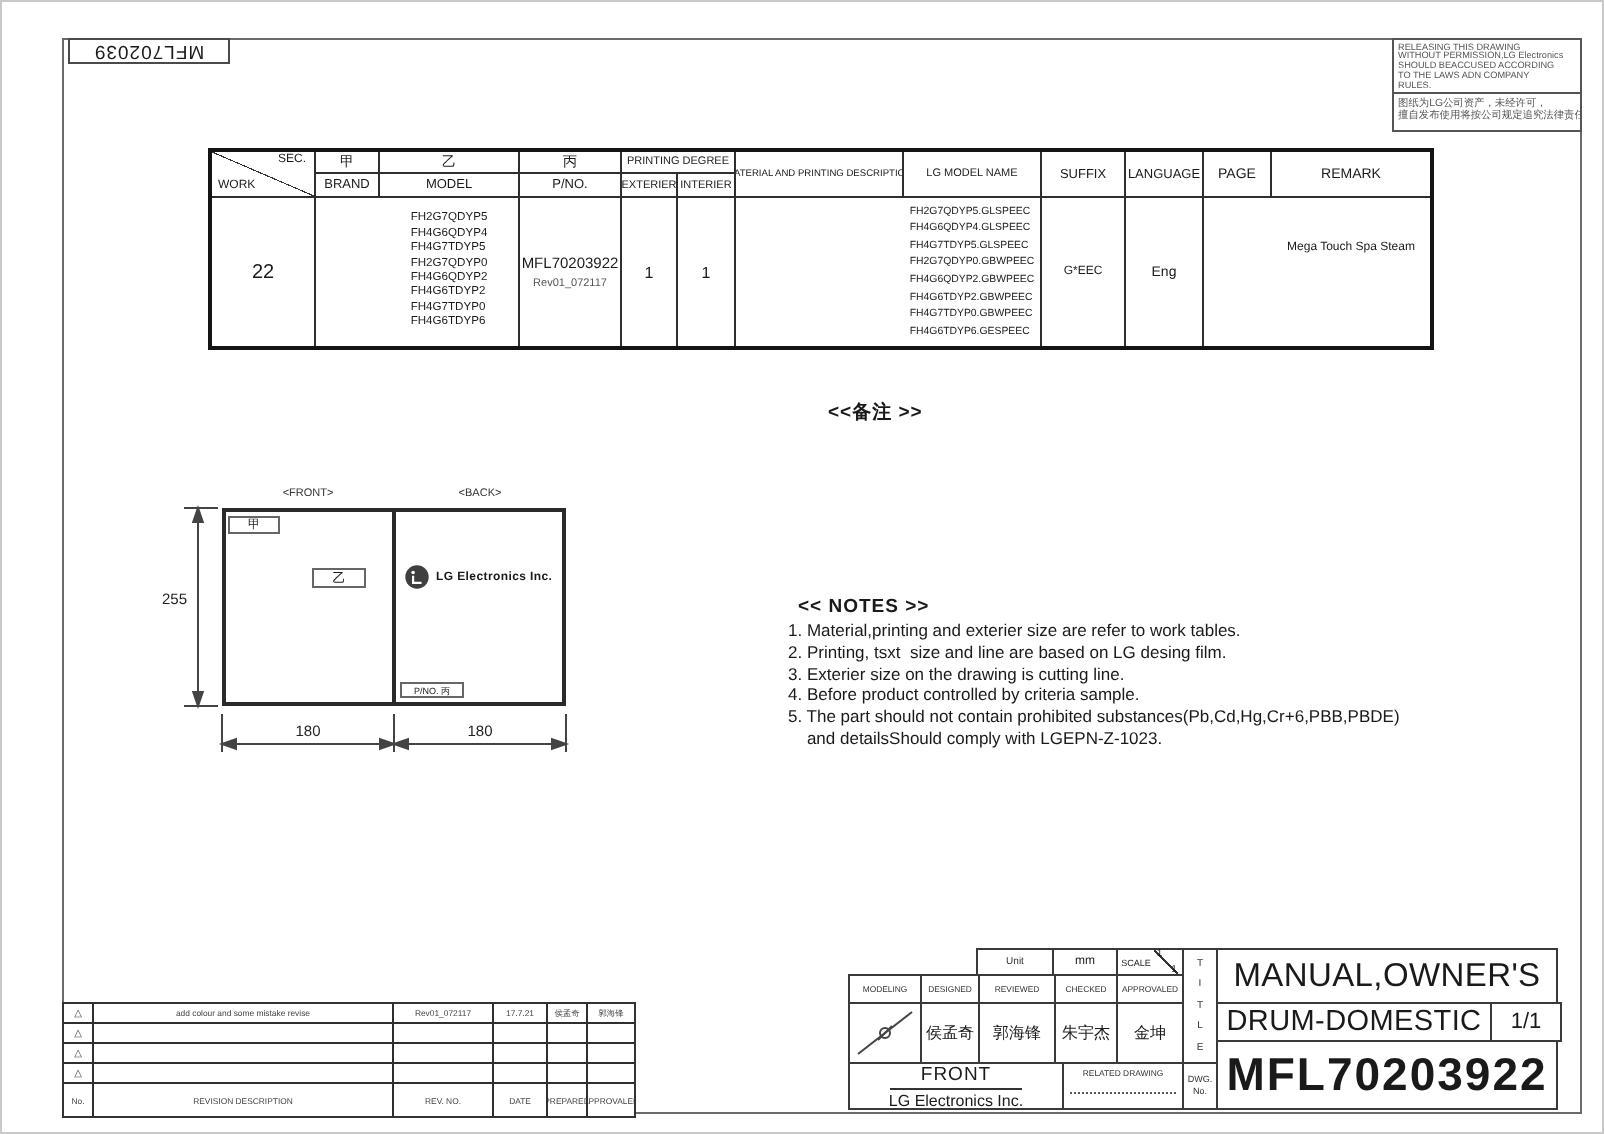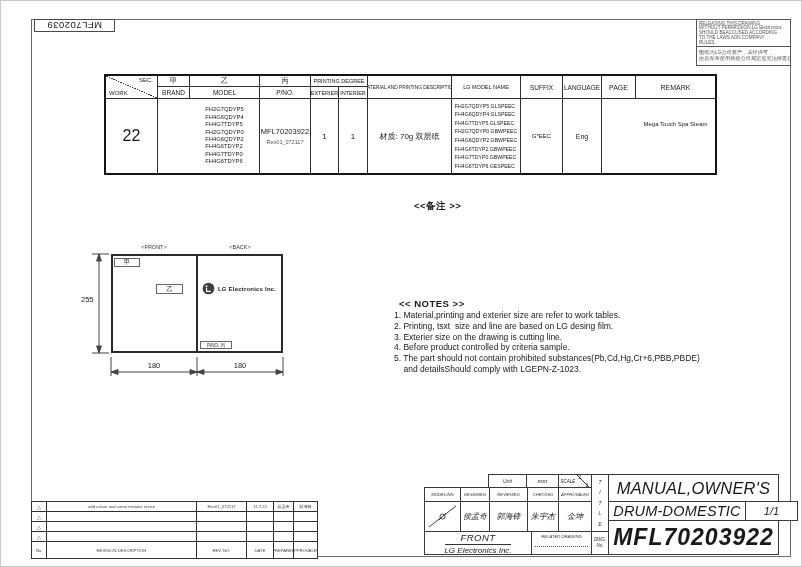--- a/index.html
+++ b/index.html
@@ -54,21 +54,21 @@
   #notes-en-lines { font-size:8.5px; line-height:10.8px; }
 
   
   #rev { position:absolute; left:30px; top:500px; display:grid;
          grid-template-columns:15px 150px 50px 27px 20px 23px;
          grid-template-rows:10px 10px 10px 10px 16px; border:1px solid #333; background:#fff; }
   .rc { display:flex; align-items:center; justify-content:center; font-size:4.2px; color:#444; overflow:hidden; }
   .rtr { font-size:5px; }
 
   
-  .tb { background:#fff;font-style:italic; }
+  .tb { background:#fff; }
   .tb-lab { font-size:4.2px; color:#333; }
   .tb-name { font-size:8px; }
   #tb-title1 { font-size:16.5px; letter-spacing:.2px; }
   #tb-title2 { font-size:14.5px; letter-spacing:.2px; }
   #tb-sheet { font-size:11px; }
   #tb-dwgno { font-size:23px; font-weight:bold; letter-spacing:1px; }
   #tb-vert { font-size:5px; line-height:10.5px; text-align:center; white-space:pre; color:#333; }
   #tb-dwglab { font-size:4.5px; line-height:6px; text-align:center; white-space:pre; color:#333; }
   .fraction { position:relative; width:12px; height:12px; margin-left:2px;
               background:linear-gradient(to top right,transparent 47%,#333 47%,#333 53%,transparent 53%); }
@@ -114,36 +114,35 @@
     <div class="sc br bb h6" style="grid-column:10;grid-row:1/3">LANGUAGE</div>
     <div class="sc br bb h7" style="grid-column:11;grid-row:1/3">PAGE</div>
     <div class="sc bb h7" style="grid-column:12;grid-row:1/3">REMARK</div>
 
     <div class="sc br bb h6" style="grid-column:2;grid-row:2">BRAND</div>
     <div class="sc br bb h6" style="grid-column:3;grid-row:2">MODEL</div>
     <div class="sc br bb h6" style="grid-column:4;grid-row:2">P/NO.</div>
     <div class="sc br bb h5" style="grid-column:5;grid-row:2">EXTERIER</div>
     <div class="sc br bb h5" style="grid-column:6;grid-row:2">INTERIER</div>
 
-    <div class="sc br" style="grid-column:1;grid-row:3;font-size:16px">22</div>
+    <div class="sc br" style="grid-column:1;grid-row:3;font-size:10px">22</div>
     <div class="sc br models" style="grid-column:3;grid-row:3">FH2G7QDYP5
 FH4G6QDYP4
 FH4G7TDYP5
 FH2G7QDYP0
 FH4G6QDYP2
 FH4G6TDYP2
 FH4G7TDYP0
 FH4G6TDYP6</div>
     <div class="sc br" style="grid-column:4;grid-row:3;flex-direction:column">
       <span class="pno1">MFL70203922</span>
       <span class="pno2">Rev01_072117</span>
     </div>
     <div class="sc br" style="grid-column:5;grid-row:3;font-size:8px">1</div>
     <div class="sc br" style="grid-column:6;grid-row:3;font-size:8px">1</div>
-    <div class="sc br" style="grid-column:7;grid-row:3;font-size:8px">材质: 70g 双层纸</div>
     <div class="sc br lgnames" style="grid-column:8;grid-row:3">FH2G7QDYP5.GLSPEEC
 FH4G6QDYP4.GLSPEEC
 FH4G7TDYP5.GLSPEEC
 FH2G7QDYP0.GBWPEEC
 FH4G6QDYP2.GBWPEEC
 FH4G6TDYP2.GBWPEEC
 FH4G7TDYP0.GBWPEEC
 FH4G6TDYP6.GESPEEC</div>
     <div class="sc br" style="grid-column:9;grid-row:3;font-size:6px">G*EEC</div>
     <div class="sc br" style="grid-column:10;grid-row:3;font-size:7px">Eng</div>
@@ -279,16 +278,16 @@
     <div class="tb-lab" style="text-align:center;padding-top:2px">RELATED DRAWING</div>
     <div id="related-dots"></div>
   </div>
   <div class="abs cell bordered tb" style="left:590px;top:530px;width:18px;height:24px">
     <span id="tb-dwglab">DWG.
 No.</span>
   </div>
 
   <div class="abs cell bordered tb" id="tb-title1" style="left:607px;top:473px;width:171px;height:28px">MANUAL,OWNER'S</div>
   <div class="abs cell bordered tb" id="tb-title2" style="left:607px;top:500px;width:138px;height:20px">DRUM-DOMESTIC</div>
-  <div class="abs cell bordered tb" id="tb-sheet" style="left:744px;top:500px;width:53px;height:20px">1/1</div>
+  <div class="abs cell bordered tb" id="tb-sheet" style="left:744px;top:500px;width:36px;height:20px">1/1</div>
   <div class="abs cell bordered tb" id="tb-dwgno" style="left:607px;top:519px;width:171px;height:35px">MFL70203922</div>
 
 </div>
 
 </body></html>

